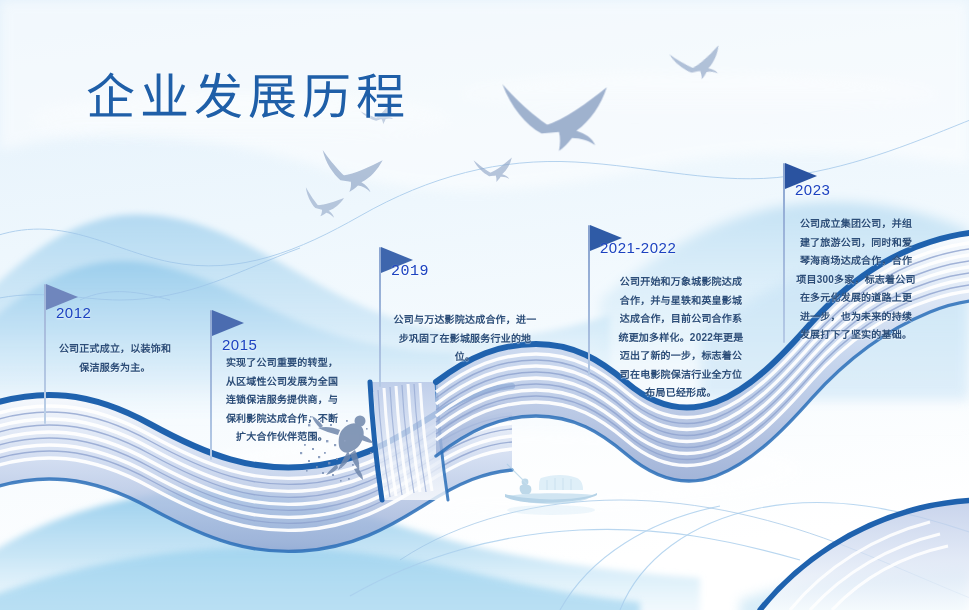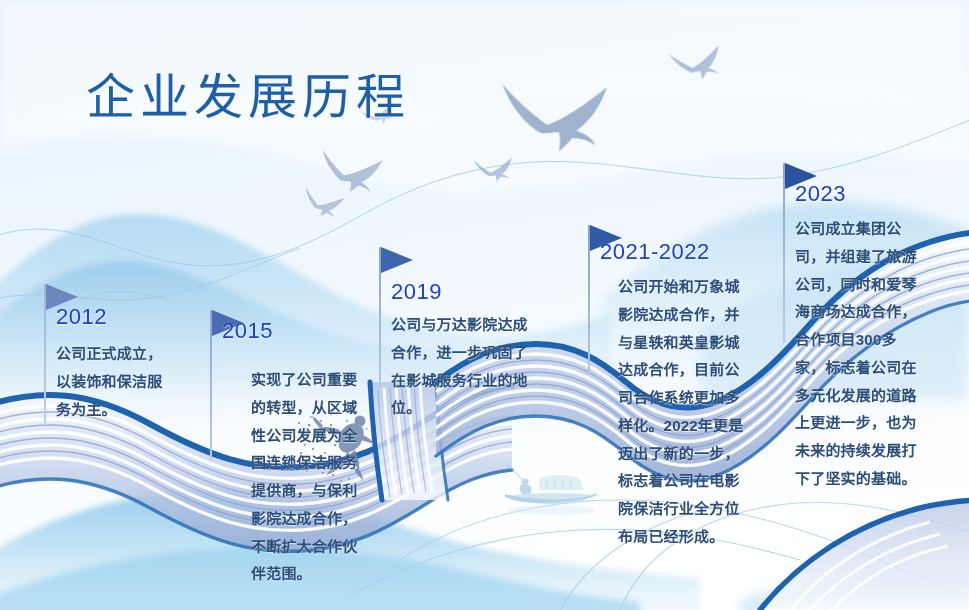--- a/index.html
+++ b/index.html
@@ -59,35 +59,36 @@
     left: 2px;
     top: 0;
     width: 0;
     height: 0;
     border-style: solid;
     border-width: 13px 0 13px 32px;
     border-color: transparent transparent transparent #3d63a8;
   }
   .year {
     position: absolute;
-    font-size: 22px;
+    font-size: 15px;
     font-weight: 500;
     color: #1c42c0;
     letter-spacing: 0.5px;
     white-space: nowrap;
     text-shadow: 0 1px 2px rgba(255,255,255,0.75);
   }
   .desc {
     position: absolute;
-    font-size: 15px;
+    font-size: 10px;
     line-height: 1.85;
     font-weight: bold;
     color: #2c4e79;
     letter-spacing: 0.2px;
     text-shadow: 0 1px 1px rgba(255,255,255,0.6);
+    text-align: center;
   }
 
   
   .m2012 .pennant { border-left-color: #6f86bd; }
   .m2012 .pole { background: linear-gradient(#9fb4d8, #bcd0e8); }
   .m2015 .pennant { border-left-color: #4b6cb0; }
   .m2015 .pole { background: linear-gradient(#8ea7d2, #b6cbe6); }
   .m2019 .pennant { border-left-color: #3e66ad; }
   .m2019 .pole { background: linear-gradient(#8aa4d0, #b4c9e5); }
   .m20212022 .pennant { border-left-color: #2f5ba6; }
@@ -422,30 +423,30 @@
     </div>
     <div class="year" style="left:12px; top:20px;">2012</div>
     <div class="desc" style="left:12px; top:56px; width:118px;">公司正式成立，以装饰和保洁服务为主。</div>
   </div>
 
   <div class="milestone m2015" style="left:210px; top:310px; width:190px; height:180px;">
     <div class="flag-wrap" style="left:0; top:0; height:150px;">
       <div class="pole" style="height:150px;"></div>
       <div class="pennant"></div>
     </div>
-    <div class="year" style="left:12px; top:8px;">2015</div>
-    <div class="desc" style="left:12px; top:56px; width:120px;margin-left:29px;">实现了公司重要的转型，从区域性公司发展为全国连锁保洁服务提供商，与保利影院达成合作，不断扩大合作伙伴范围。</div>
+    <div class="year" style="left:12px; top:26px;">2015</div>
+    <div class="desc" style="left:12px; top:44px; width:120px;">实现了公司重要的转型，从区域性公司发展为全国连锁保洁服务提供商，与保利影院达成合作，不断扩大合作伙伴范围。</div>
   </div>
 
   <div class="milestone m2019" style="left:379px; top:247px; width:190px; height:160px;">
     <div class="flag-wrap" style="left:0; top:0; height:140px;">
       <div class="pole" style="height:140px;"></div>
       <div class="pennant"></div>
     </div>
-    <div class="year" style="left:12px; top:32px;">2019</div>
+    <div class="year" style="left:12px; top:16px;font-family:Liberation Mono, monospace;">2019</div>
     <div class="desc" style="left:12px; top:64px; width:148px;">公司与万达影院达成合作，进一步巩固了在影城服务行业的地位。</div>
   </div>
 
   <div class="milestone m20212022" style="left:588px; top:225px; width:200px; height:180px;padding-left:45px;">
     <div class="flag-wrap" style="left:0; top:0; height:150px;">
       <div class="pole" style="height:150px;"></div>
       <div class="pennant"></div>
     </div>
     <div class="year" style="left:12px; top:14px;">2021-2022</div>
     <div class="desc" style="left:12px; top:48px; width:126px;margin-left:18px;">公司开始和万象城影院达成合作，并与星轶和英皇影城达成合作，目前公司合作系统更加多样化。2022年更是迈出了新的一步，标志着公司在电影院保洁行业全方位布局已经形成。</div>

